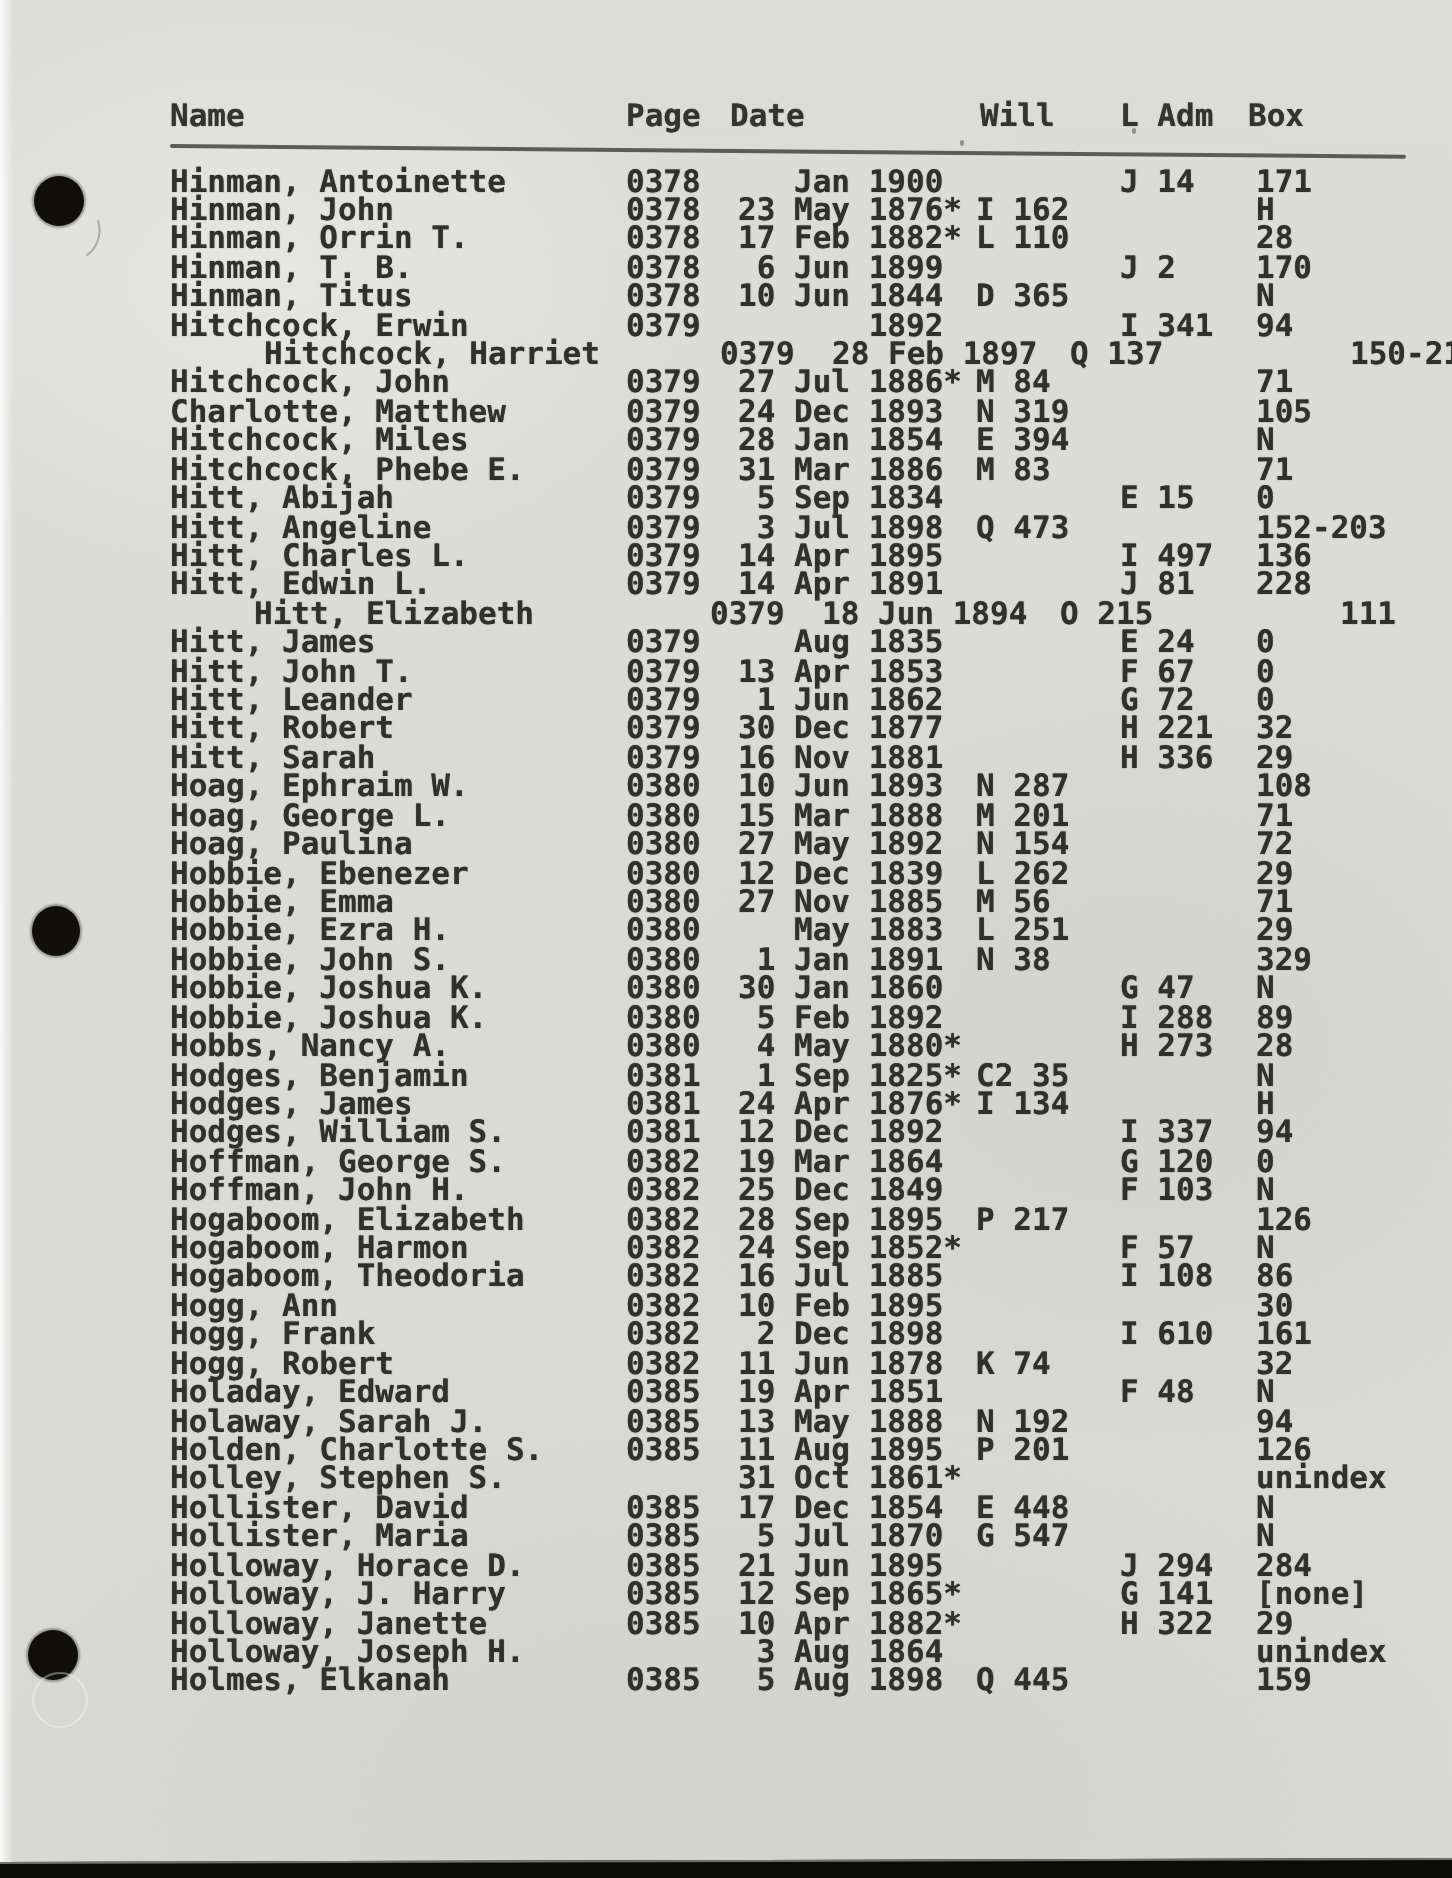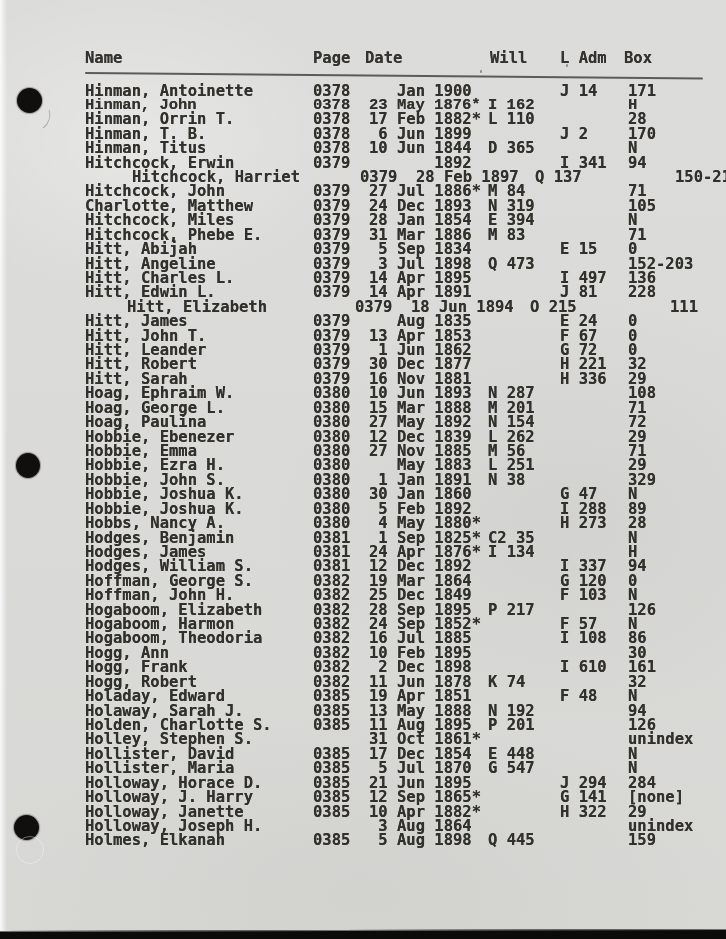--- a/index.html
+++ b/index.html
@@ -78,21 +78,21 @@
   <div class="rule"></div>
 
   <div class="rows">
       <div class="row" style="top: 83.5px;">
         <span class="cell c-name">Hinman, Antoinette</span>
         <span class="cell c-page">0378</span>
         <span class="cell c-date">   Jan 1900</span>
         <span class="cell c-ladm">J 14</span>
         <span class="cell c-box">171</span>
       </div>
-      <div class="row" style="top: 97.92px; font-family: Liberation Mono, monospace;">
+      <div class="row" style="top: 97.92px;">
         <span class="cell c-name">Hinman, John</span>
         <span class="cell c-page">0378</span>
         <span class="cell c-date">23 May 1876*</span>
         <span class="cell c-will">I 162</span>
         <span class="cell c-box">H</span>
       </div>
       <div class="row" style="top: 112.34px;">
         <span class="cell c-name">Hinman, Orrin T.</span>
         <span class="cell c-page">0378</span>
         <span class="cell c-date">17 Feb 1882*</span>

